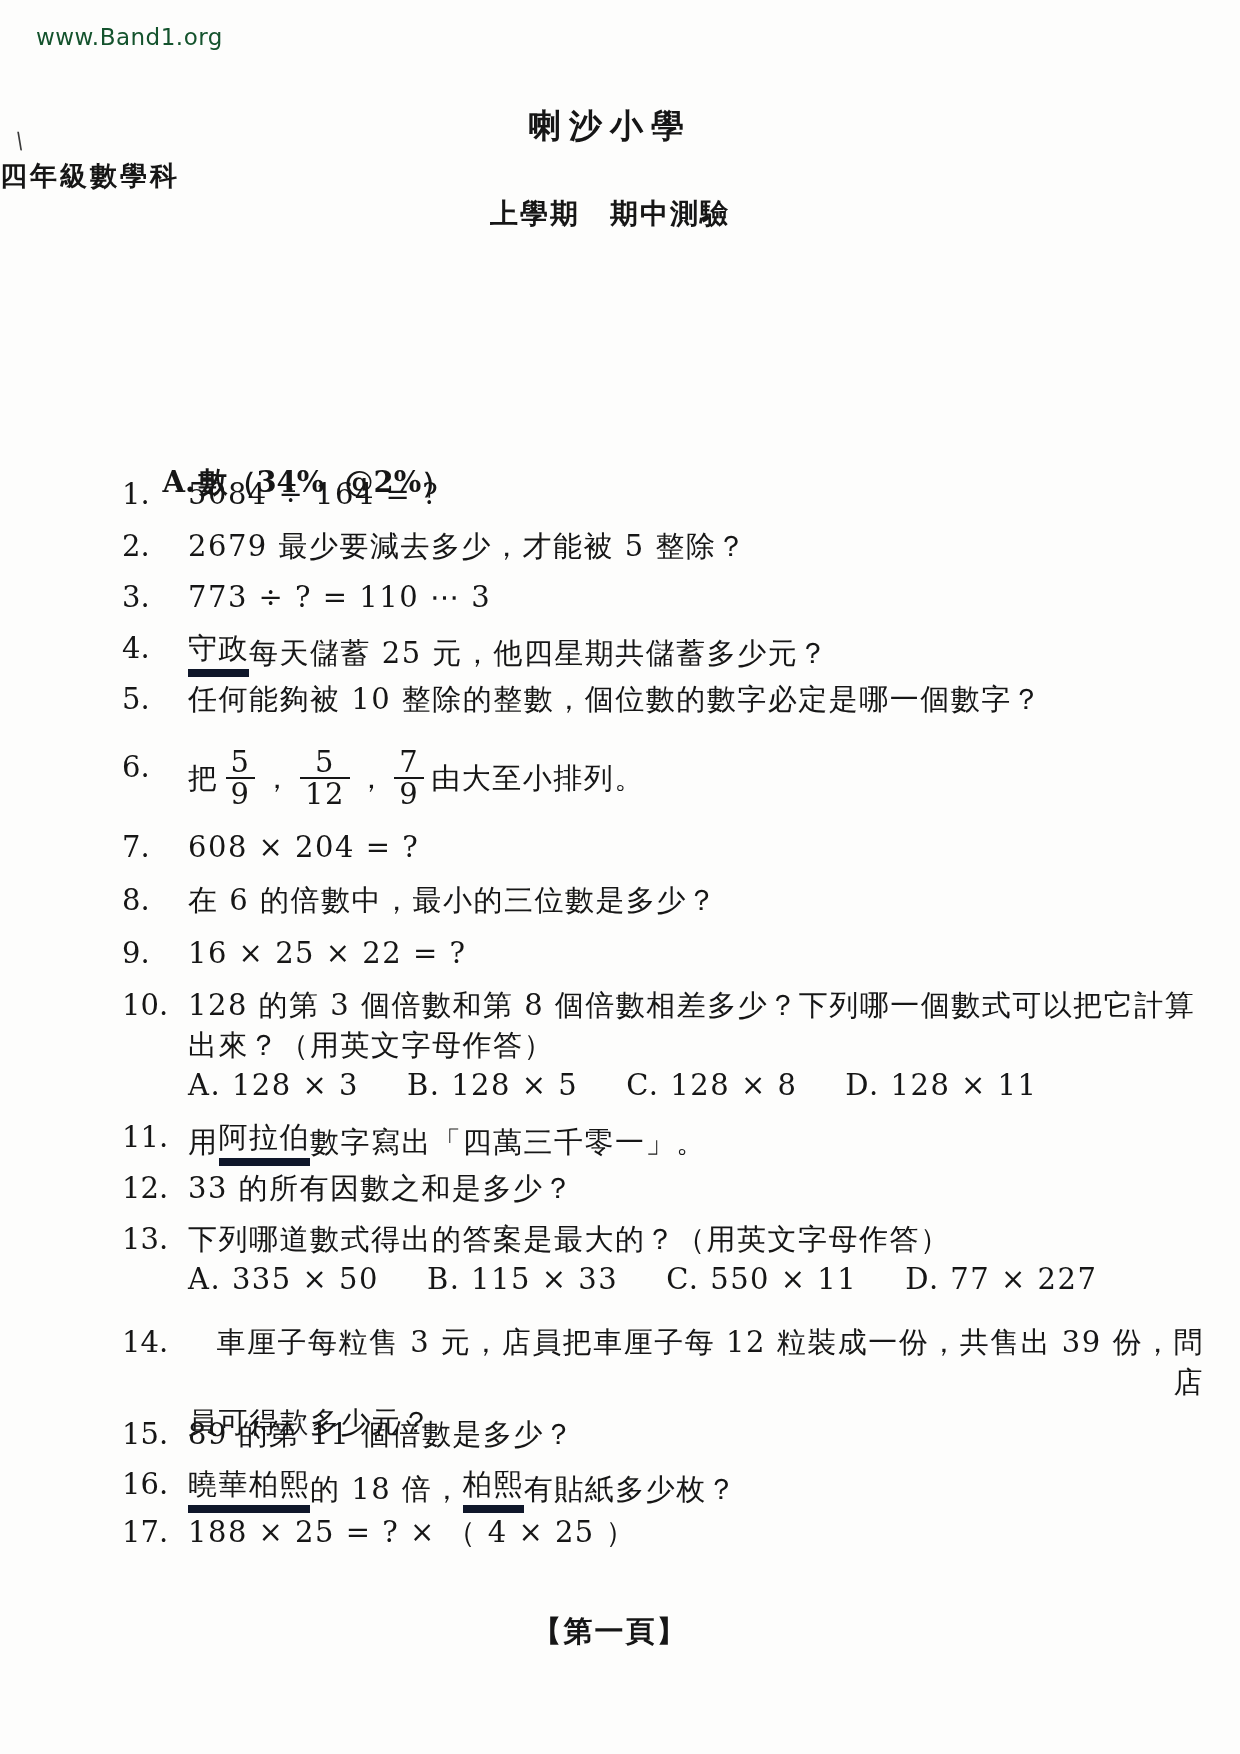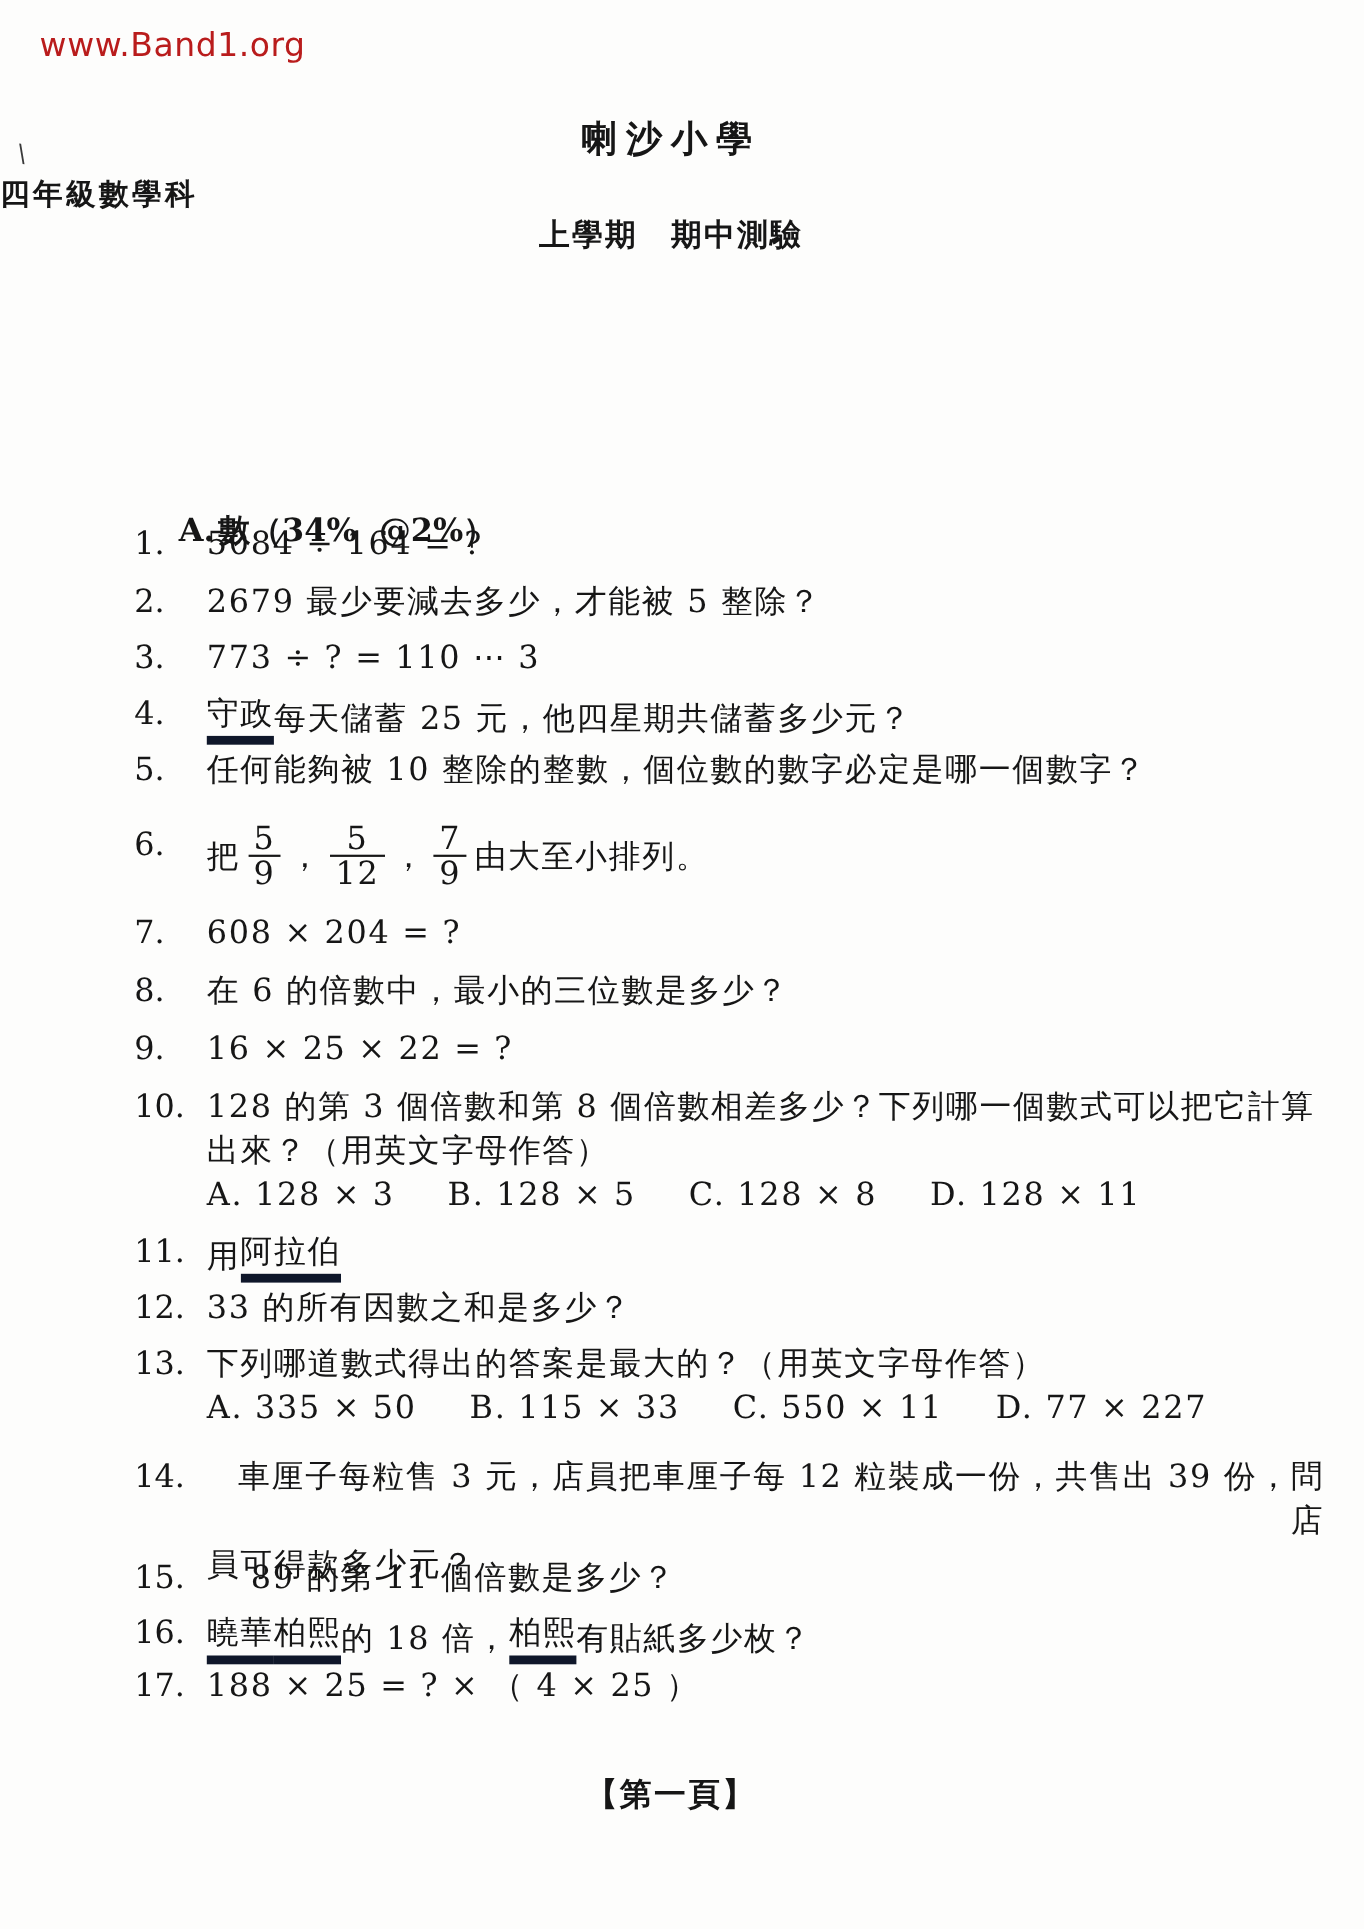--- a/index.html
+++ b/index.html
@@ -12,21 +12,21 @@
   }
   .page {
     position: absolute; inset: 0;
     width: 1240px; height: 1754px;
     background: #fdfdfc;
     overflow: hidden;
   }
   .watermark {
     position: absolute; left: 36px; top: 24px;
     font-family: "DejaVu Sans", "Liberation Sans", sans-serif;
-    font-size: 30px; color: #b91c1c; letter-spacing: 0.5px;
+    font-size: 23px; color: #14532d; letter-spacing: 0.5px;
   }
   .scan-mark {
     position: absolute; left: 16px; top: 128px;
     font-size: 22px; color: #3a3a3a; transform: rotate(8deg);
   }
   .title-block { position: absolute; left: 0; top: 0; width: 1220px; }
   .school {
     position: absolute; top: 104px; width: 100%; text-align: center;
     font-size: 33px; font-weight: 700; letter-spacing: 8px;
   }
@@ -153,21 +153,21 @@
         <span class="q-num">10.</span>
         <div class="q-content">
           <div class="q-line"><span class="txt">128 的第 3 個倍數和第 8 個倍數相差多少？下列哪一個數式可以把它計算</span></div>
           <div class="q-line"><span class="txt">出來？（用英文字母作答）</span></div>
           <div class="q-line"><span class="opt">A. 128 × 3</span><span class="opt">B. 128 × 5</span><span class="opt">C. 128 × 8</span><span class="opt">D. 128 × 11</span></div>
         </div>
       </div>
       <div class="q-row" style="top: 1117px;">
         <span class="q-num">11.</span>
         <div class="q-content">
-          <div class="q-line"><span class="txt">用</span><span class="uname">阿拉伯</span></div>
+          <div class="q-line"><span class="txt">用</span><span class="uname">阿拉伯</span><span class="txt">數字寫出「四萬三千零一」。</span></div>
         </div>
       </div>
       <div class="q-row" style="top: 1168px;">
         <span class="q-num">12.</span>
         <div class="q-content">
           <div class="q-line"><span class="txt">33 的所有因數之和是多少？</span></div>
         </div>
       </div>
       <div class="q-row" style="top: 1219px;">
         <span class="q-num">13.</span>
@@ -176,21 +176,21 @@
           <div class="q-line"><span class="opt">A. 335 × 50</span><span class="opt">B. 115 × 33</span><span class="opt">C. 550 × 11</span><span class="opt">D. 77 × 227</span></div>
         </div>
       </div>
       <div class="q-row" style="top: 1322px;">
         <span class="q-num">14.</span>
         <div class="q-content">
           <div class="q-line"><span class="txt">車厘子每粒售 3 元，店員把車厘子每 12 粒裝成一份，共售出 39 份，問店</span></div>
           <div class="q-line"><span class="txt">員可得款多少元？</span></div>
         </div>
       </div>
-      <div class="q-row" style="top: 1414px; gap: 40px;">
+      <div class="q-row" style="top: 1414px;">
         <span class="q-num">15.</span>
         <div class="q-content">
           <div class="q-line"><span class="txt">89 的第 11 個倍數是多少？</span></div>
         </div>
       </div>
       <div class="q-row" style="top: 1464px;">
         <span class="q-num">16.</span>
         <div class="q-content">
           <div class="q-line"><span class="uname">曉華</span><span class="uname">柏熙</span><span class="txt">的 18 倍，</span><span class="uname">柏熙</span><span class="txt">有貼紙多少枚？</span></div>
         </div>

